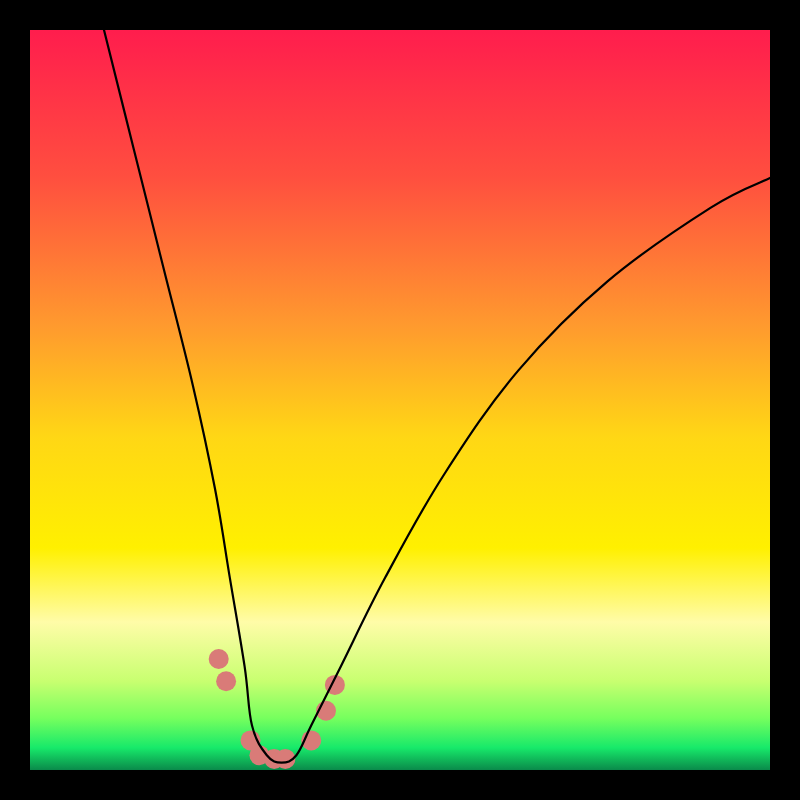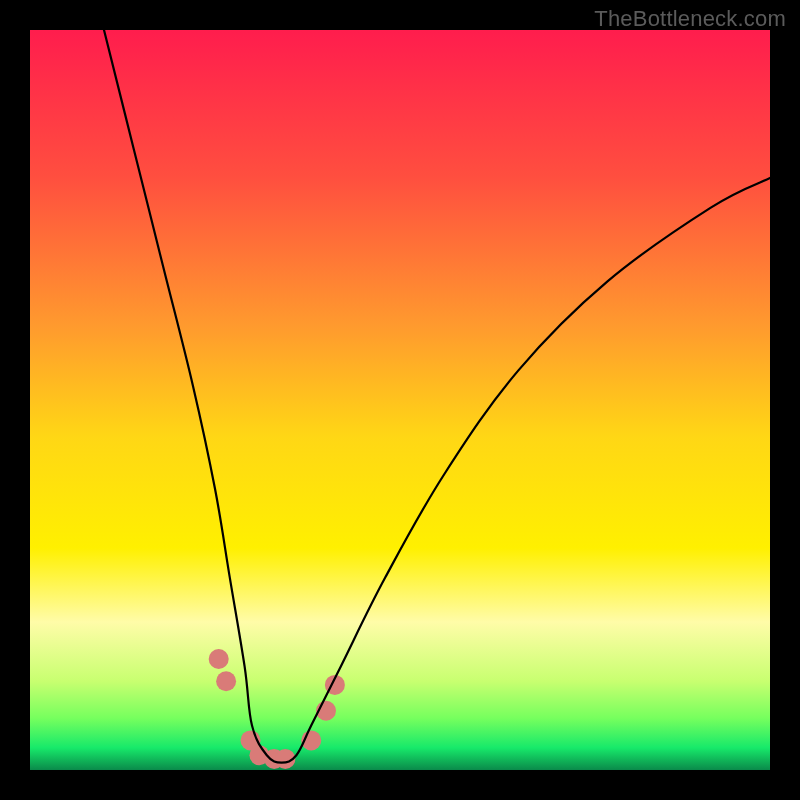--- a/index.html
+++ b/index.html
@@ -49,21 +49,20 @@
     top: 0;
     width: 100%;
     height: 100%;
   }
 </style>
 </head>
 <body>
 
 <div class="frame">
 
-  <div class="watermark">TheBottleneck.com</div>
 
   <div class="plot-area">
 
     <svg class="gradient-bg" viewBox="0 0 740 740" preserveAspectRatio="none">
       <defs>
         <linearGradient id="bgGrad" x1="0" y1="0" x2="0" y2="1">
             <stop offset="0%" stop-color="#ff1d4d"></stop>
             <stop offset="20%" stop-color="#ff4f3f"></stop>
             <stop offset="40%" stop-color="#ff9a2e"></stop>
             <stop offset="55.00000000000001%" stop-color="#ffd715"></stop>

